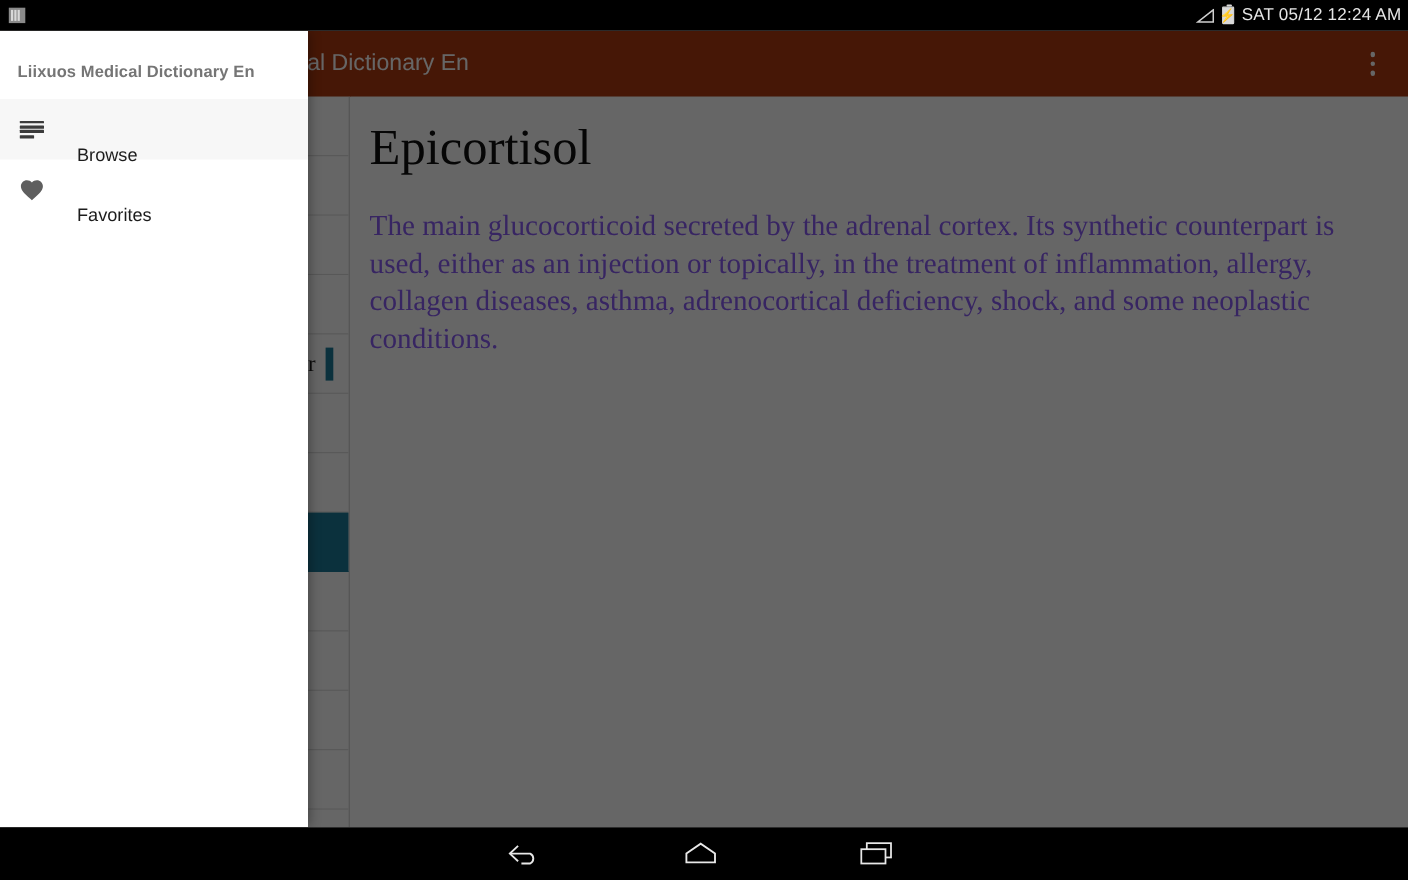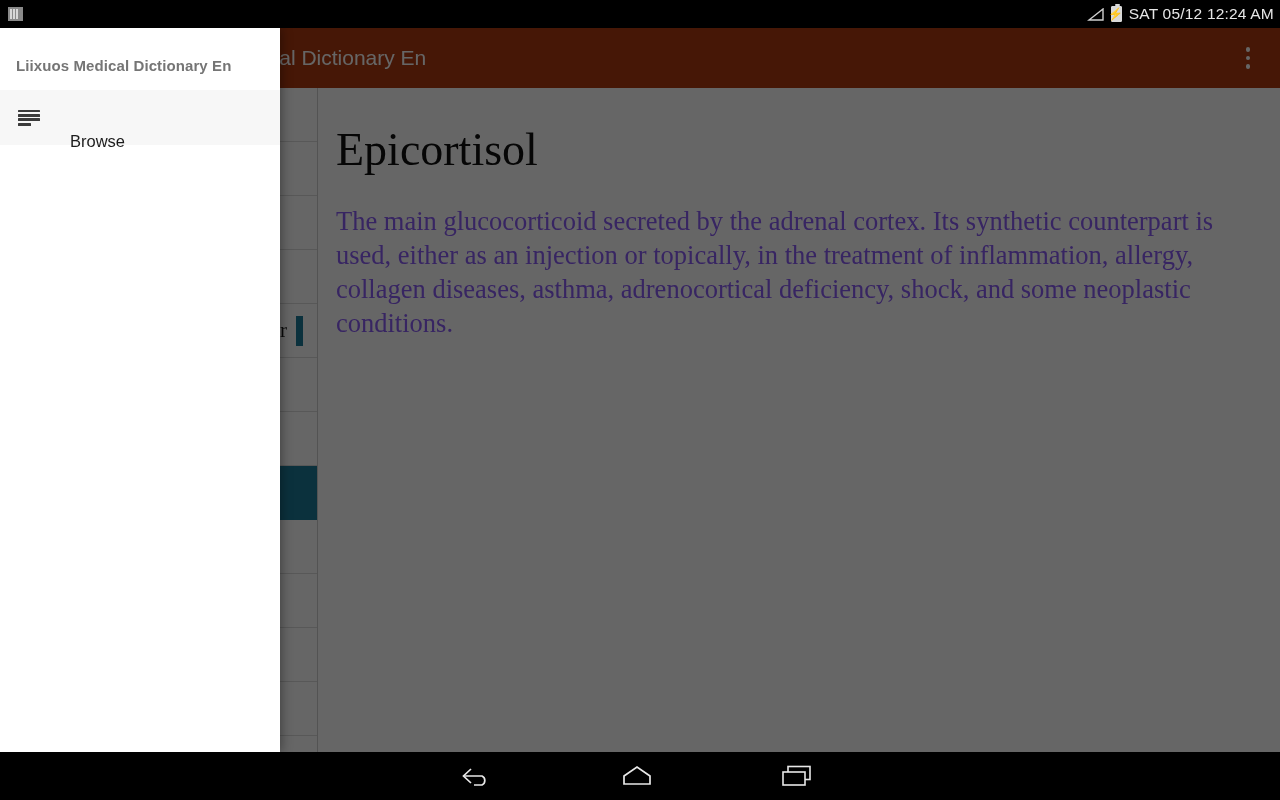--- a/index.html
+++ b/index.html
@@ -195,21 +195,21 @@
     width: 961px; height: 664px;
     background: #ffffff;
     padding: 22px 40px 0 17px;
     box-sizing: border-box;
   }
   #entry-title {
     font-family: "Liberation Serif", serif;
     font-size: 46px;
     line-height: 1.05;
     color: #111111;
-    margin: 16px 0 30px 0;
+    margin: 0 0 30px 0;
     font-weight: normal;
   }
   #entry-definition {
     font-family: "Liberation Serif", serif;
     font-size: 26.5px;
     line-height: 34px;
     color: #8b5cf6;
     margin: 0;
     max-width: 905px;
   }
@@ -392,20 +392,28 @@
         <span class="icon-browse">
           <i></i>
             <i></i>
             <i></i>
             <i></i>
         </span>
       </span>
       <span class="d-label">Browse</span>
     </div>
 
+    <div class="drawer-item">
+      <span class="d-icon">
+        <svg width="24" height="24" viewBox="0 0 24 24" aria-hidden="true">
+          <path fill="#5f5f5f" d="M12 21.1l-1.45-1.32C5.4 15.12 2 12.04 2 8.28 2 5.2 4.42 2.8 7.5 2.8c1.74 0 3.41.81 4.5 2.09 1.09-1.28 2.76-2.09 4.5-2.09 3.08 0 5.5 2.4 5.5 5.48 0 3.76-3.4 6.84-8.55 11.51L12 21.1z"></path>
+        </svg>
+      </span>
+      <span class="d-label">Favorites</span>
+    </div>
 
   </div>
 
   <div id="status-bar">
     <div id="status-left">
       <span class="notif-bars">
         <i></i>
           <i></i>
           <i></i>
       </span>

